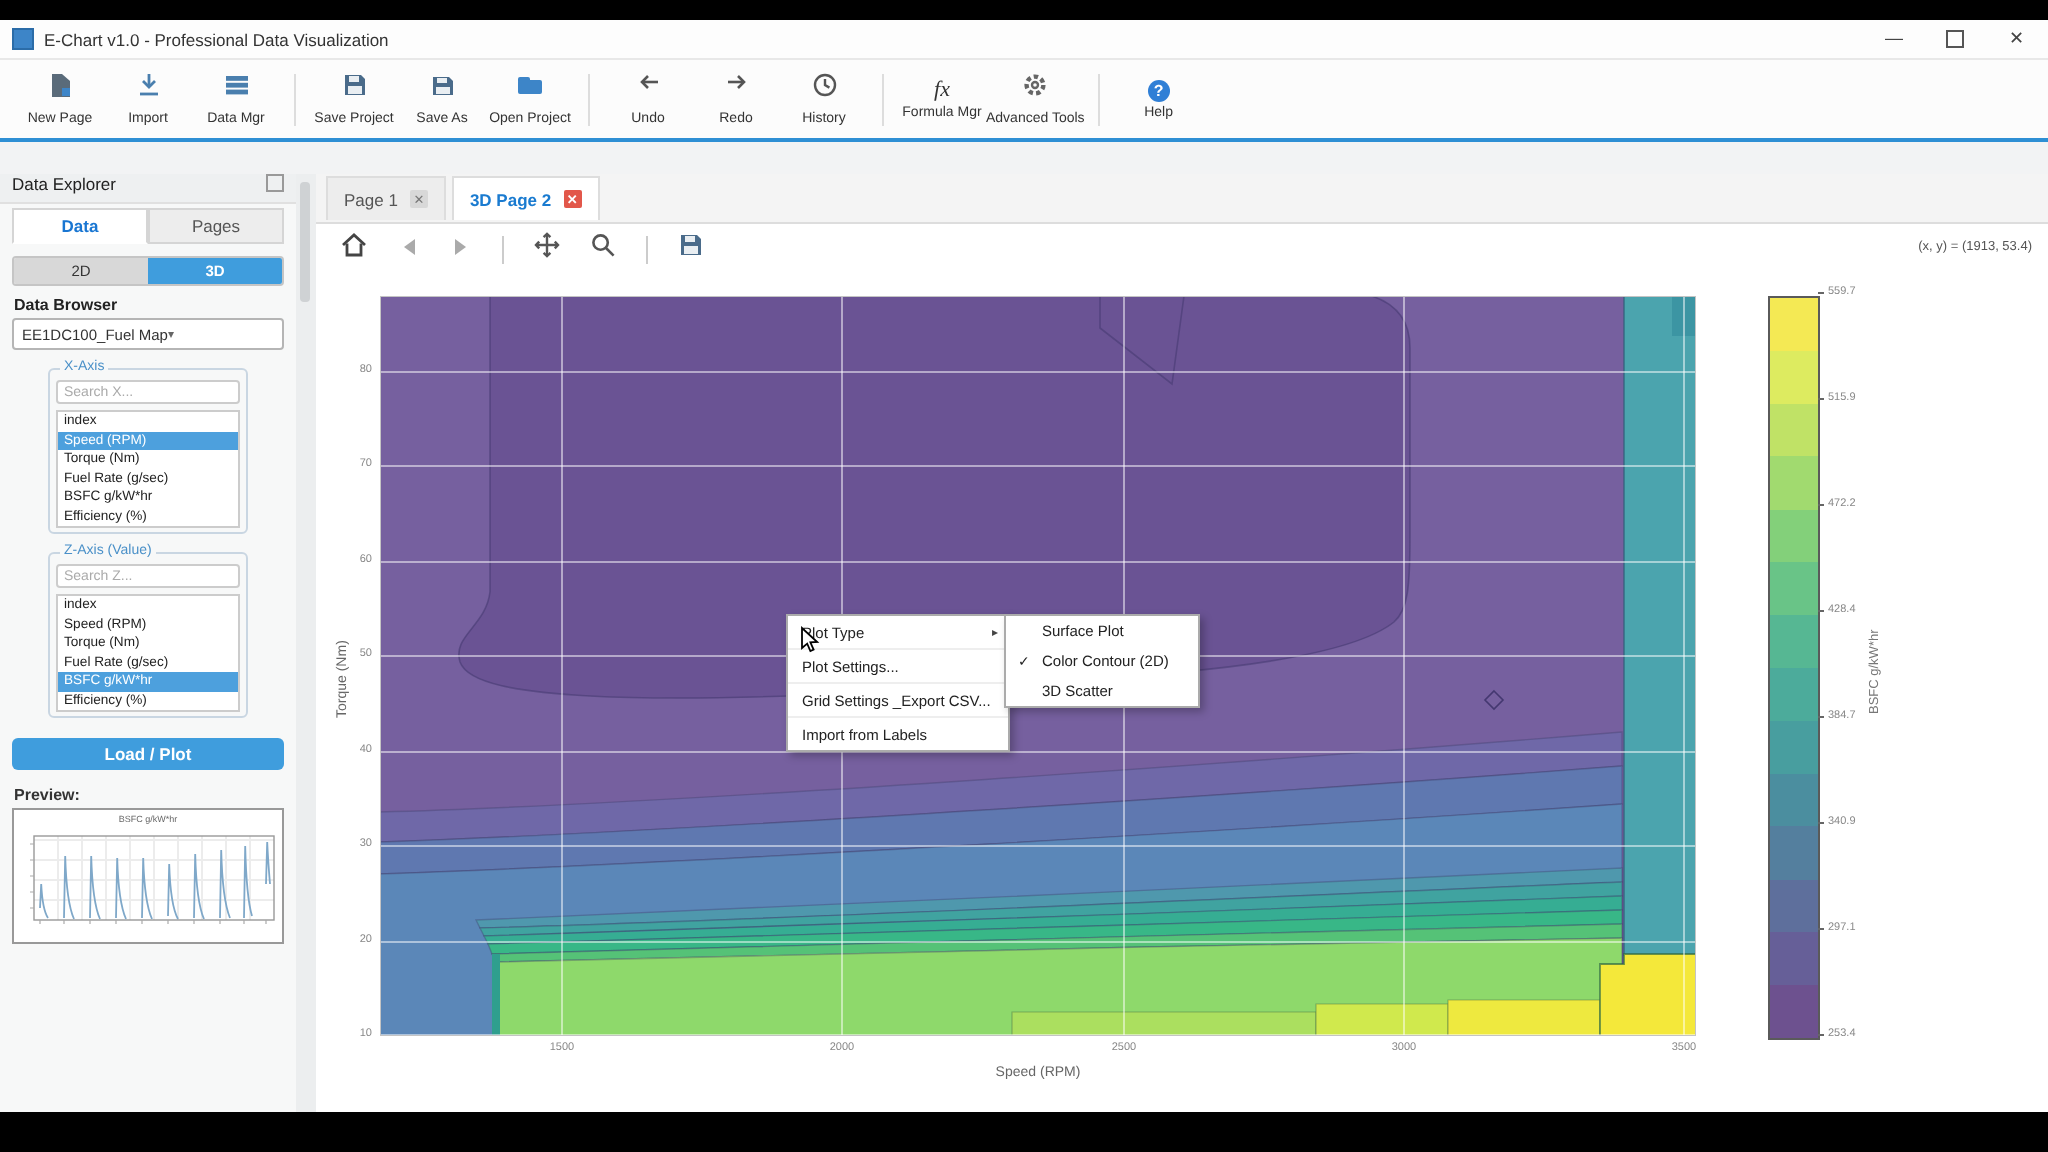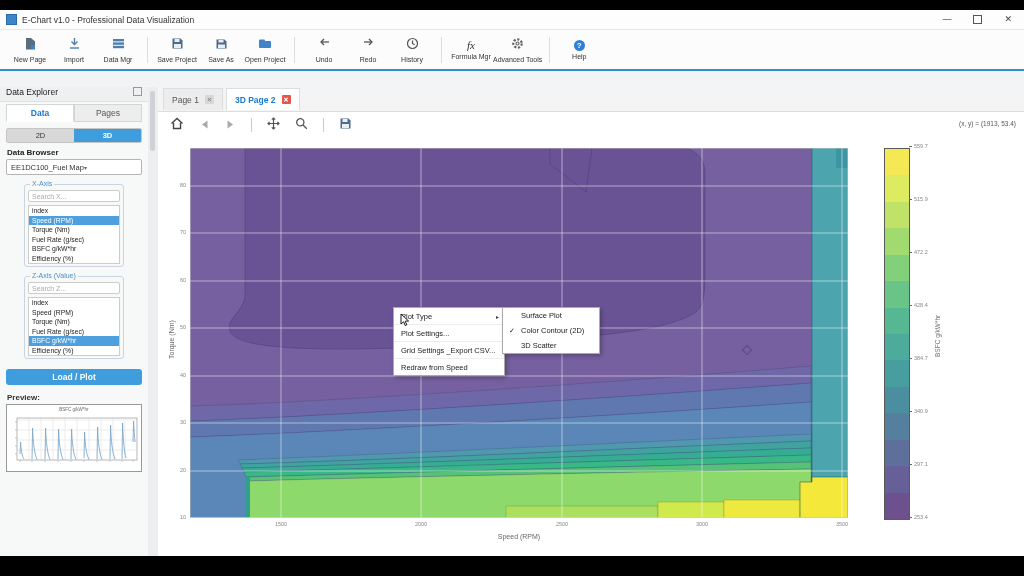--- a/index.html
+++ b/index.html
@@ -383,21 +383,21 @@
     <span class="cbtick" style="top:427px">253.4</span>
     <span class="vlabel" style="left:776px;top:270px;font-size:6.5px;color:#777;">BSFC g/kW*hr</span>
 
     <div class="ctx ctx-main">
       <div class="ctx-item">
         <span>Plot Type</span>
         <span class="arrow">▸</span>
       </div>
       <div class="ctx-item">Plot Settings...</div>
       <div class="ctx-item">Grid Settings _Export CSV...</div>
-      <div class="ctx-item">Redraw from Speed</div>
+      <div class="ctx-item">Import from Labels</div>
     </div>
     <div class="ctx ctx-sub">
       <div class="sub-item">
         <span class="chk"></span>
         <span>Surface Plot</span>
       </div>
       <div class="sub-item">
         <span class="chk">✓</span>
         <span>Color Contour (2D)</span>
       </div>

